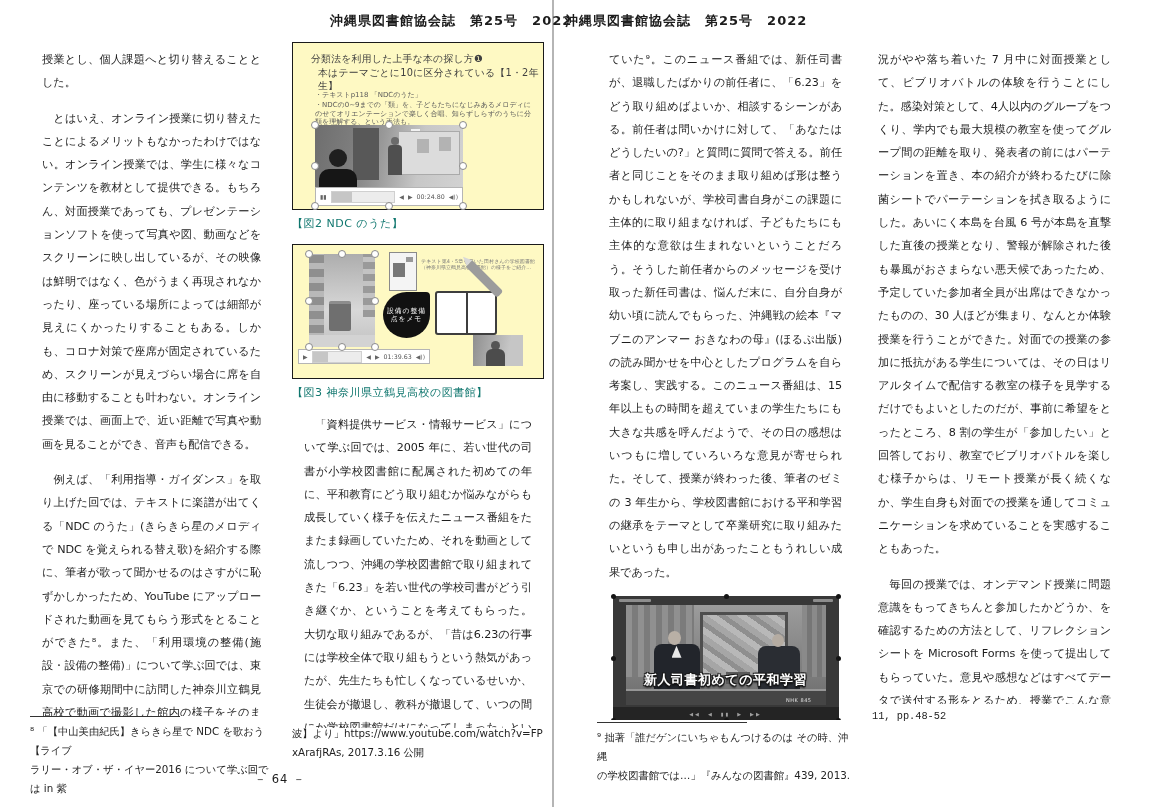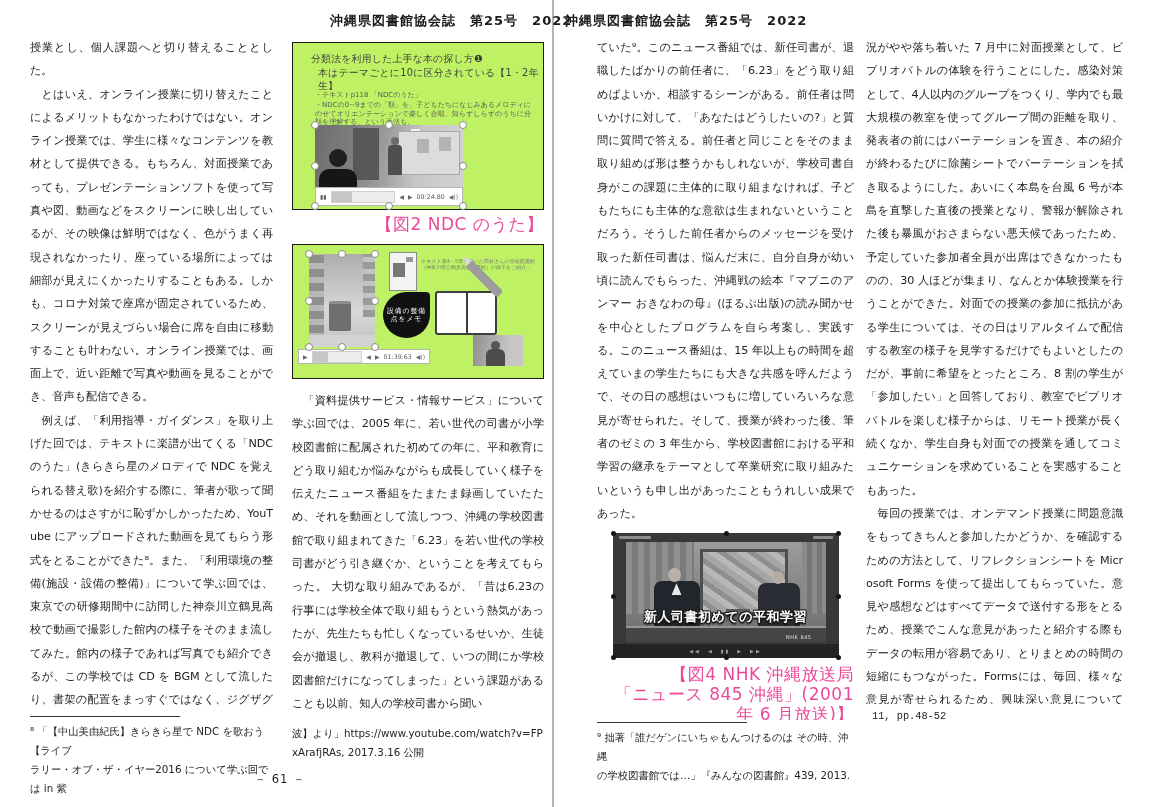--- a/index.html
+++ b/index.html
@@ -2,27 +2,27 @@
 <html><head>
 <meta charset="utf-8">
 <style>
   html,body{margin:0;padding:0;}
   body{width:1151px;height:807px;position:relative;background:#ffffff;
        font-family:"DejaVu Sans",sans-serif;color:#1c1c1c;overflow:hidden;}
   .gutter{position:absolute;left:552px;top:0;width:2px;height:807px;background:#b5b5b5;}
   .pghead{position:absolute;top:12px;font-size:13px;font-weight:600;letter-spacing:1px;
           text-align:center;white-space:nowrap;}
   .col{position:absolute;top:36px;overflow:hidden;}
-  .jtext p{margin:0;font-size:11.2px;line-height:23.3px;text-align:justify;
+  .jtext p{margin:12px;font-size:11.2px;line-height:23.3px;text-align:justify;
            word-break:break-all;letter-spacing:-0.1px;color:#1d1d1d;}
   .footnote{position:absolute;font-size:10.3px;line-height:19px;color:#222;}
   .fn-rule{width:150px;border-top:1.2px solid #333;margin-bottom:5px;}
   .pgnum{position:absolute;top:772px;width:140px;text-align:center;font-size:11.5px;letter-spacing:1px;}
-  .figbox{border:1.6px solid #1a1a1a;position:relative;background:#bef264;}
-  .caption{text-align:right;font-size:17px;letter-spacing:0.5px;color:#ec4899;line-height:20px;}
+  .figbox{border:1.6px solid #1a1a1a;position:relative;background:#fef9c3;}
+  .caption{text-align:left;font-size:11px;letter-spacing:0.5px;color:#0f766e;line-height:20px;}
   
   .f2-t1{position:absolute;left:18px;top:10px;font-size:9.8px;color:#3f3f3f;letter-spacing:0.3px;}
   .f2-t2{position:absolute;left:25px;top:24px;font-size:9.8px;color:#3f3f3f;letter-spacing:0.3px;}
   .f2-b1{position:absolute;left:22px;top:47px;font-size:7px;color:#5a5a5a;}
   .f2-b2{position:absolute;left:22px;top:58px;width:216px;font-size:7px;line-height:8.6px;color:#5a5a5a;text-align:justify;}
   .sel-obj{position:absolute;}
   .hdl{position:absolute;width:6px;height:6px;border:1px solid #8a8a8a;border-radius:50%;background:#fff;z-index:5;}
   .hdl.tl{left:-4px;top:-4px}.hdl.tc{left:calc(50% - 4px);top:-4px}.hdl.tr{right:-4px;top:-4px}
   .hdl.ml{left:-4px;top:calc(50% - 4px)}.hdl.mr{right:-4px;top:calc(50% - 4px)}
   .hdl.bl{left:-4px;bottom:-4px}.hdl.bc{left:calc(50% - 4px);bottom:-4px}.hdl.br{right:-4px;bottom:-4px}
@@ -193,28 +193,29 @@
     </div>
     <div class="f3-book">
         <i></i>
       </div>
     <div class="f3-pencil"></div>
     <div class="f3-photo">
         <b></b>
         <i></i>
       </div>
   </div>
+  <div class="caption" style="margin-top:4px;">【図3 神奈川県立鶴見高校の図書館】</div>
 
   <p style="margin-top:10px;">　「資料提供サービス・情報サービス」について学ぶ回では、2005 年に、若い世代の司書が小学校図書館に配属された初めての年に、平和教育にどう取り組むか悩みながらも成長していく様子を伝えたニュース番組をたまたま録画していたため、それを動画として流しつつ、沖縄の学校図書館で取り組まれてきた「6.23」を若い世代の学校司書がどう引き継ぐか、ということを考えてもらった。 大切な取り組みであるが、「昔は6.23の行事には学校全体で取り組もうという熱気があったが、先生たちも忙しくなっているせいか、生徒会が撤退し、教科が撤退して、いつの間にか学校図書館だけになってしまった」という課題があることも以前、知人の学校司書から聞い</p>
 </div>
 <div class="footnote" style="left:292px;top:724px;width:252px;">
   <div>波】より」https://www.youtube.com/watch?v=FP</div>
   <div>xArafjRAs, 2017.3.16 公開</div>
 </div>
-<div class="pgnum" style="left:210px;">－ 61 －</div>
+<div class="pgnum" style="left:210px;">－ 64 －</div>
 
 <div class="col jtext" style="left:597px;width:257px;max-height:684px;">
   <p>ていた⁹。このニュース番組では、新任司書が、退職したばかりの前任者に、「6.23」をどう取り組めばよいか、相談するシーンがある。前任者は問いかけに対して、「あなたはどうしたいの?」と質問に質問で答える。前任者と同じことをそのまま取り組めば形は整うかもしれないが、学校司書自身がこの課題に主体的に取り組まなければ、子どもたちにも主体的な意欲は生まれないということだろう。そうした前任者からのメッセージを受け取った新任司書は、悩んだ末に、自分自身が幼い頃に読んでもらった、沖縄戦の絵本『マブニのアンマー おきなわの母』(ほるぷ出版)の読み聞かせを中心としたプログラムを自ら考案し、実践する。このニュース番組は、15 年以上もの時間を超えていまの学生たちにも大きな共感を呼んだようで、その日の感想はいつもに増していろいろな意見が寄せられた。そして、授業が終わった後、筆者のゼミの 3 年生から、学校図書館における平和学習の継承をテーマとして卒業研究に取り組みたいというも申し出があったこともうれしい成果であった。</p>
 
   <div class="fig4">
     <div class="f4-tag" style="left:6px;width:32px;"></div>
     <div class="f4-tag" style="right:6px;width:20px;"></div>
     <div class="f4-screen">
       <div class="f4-wall"></div>
       <div class="f4-wallR"></div>

